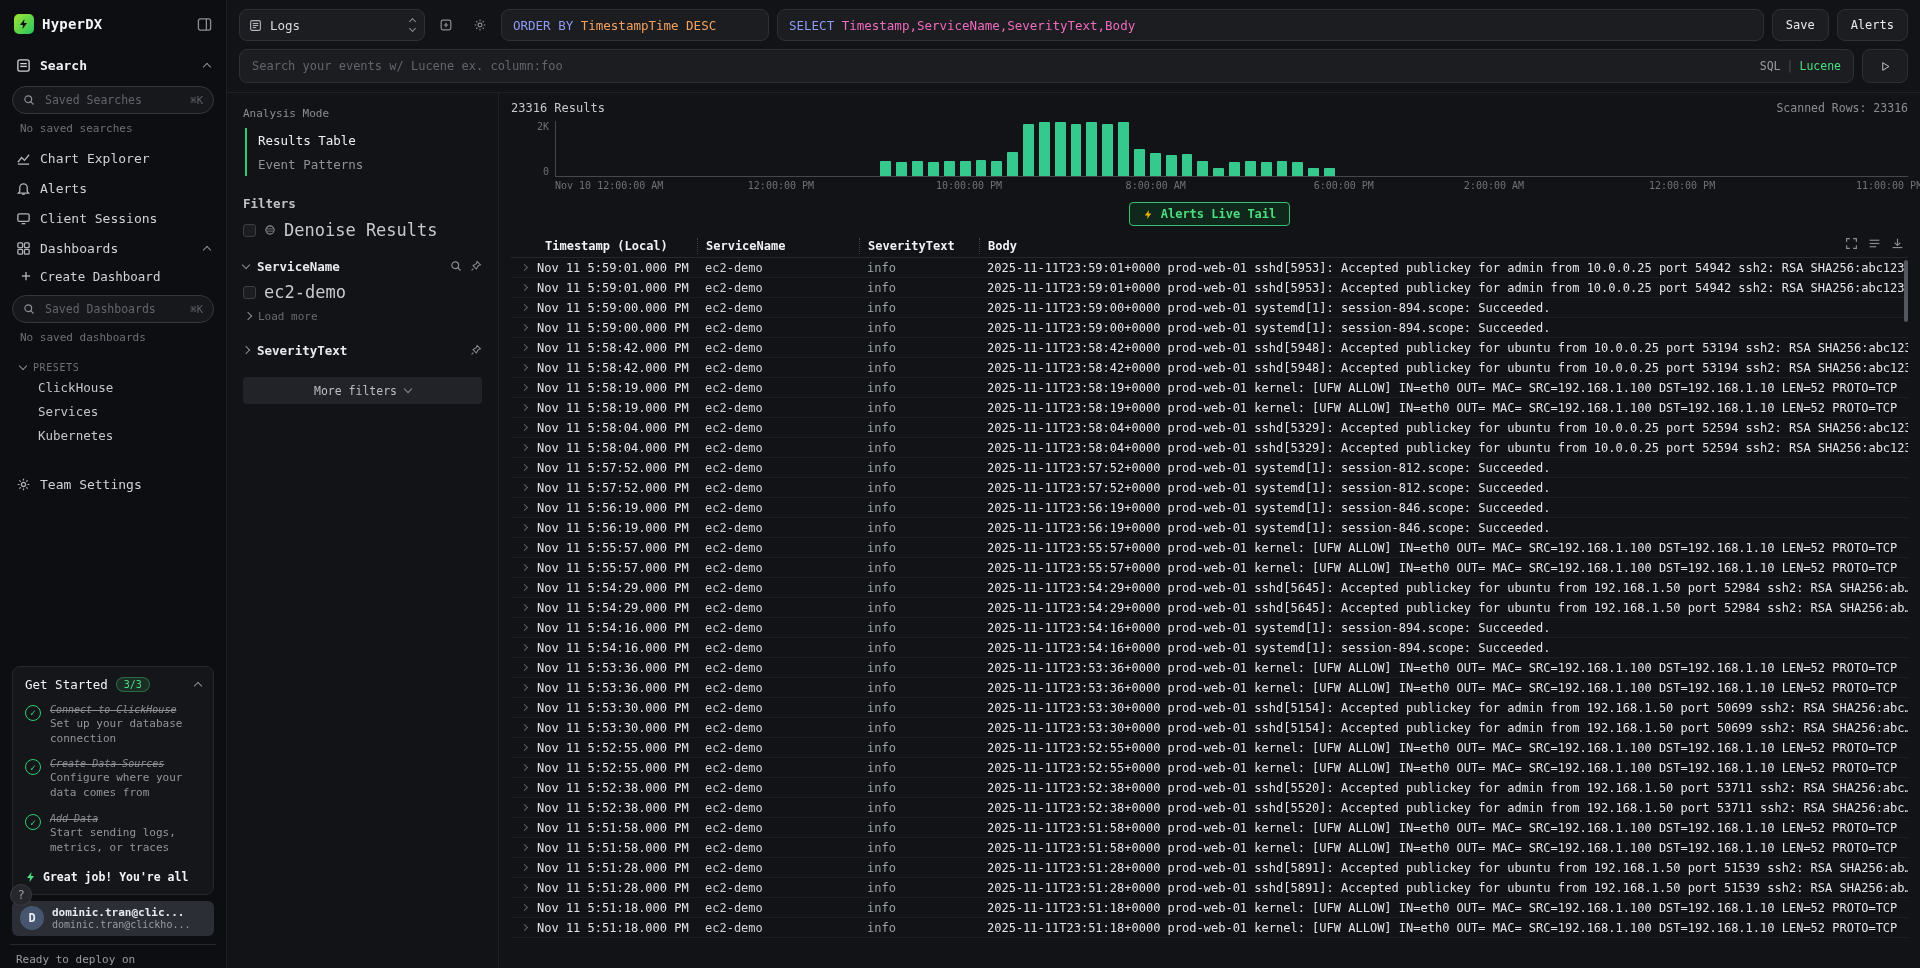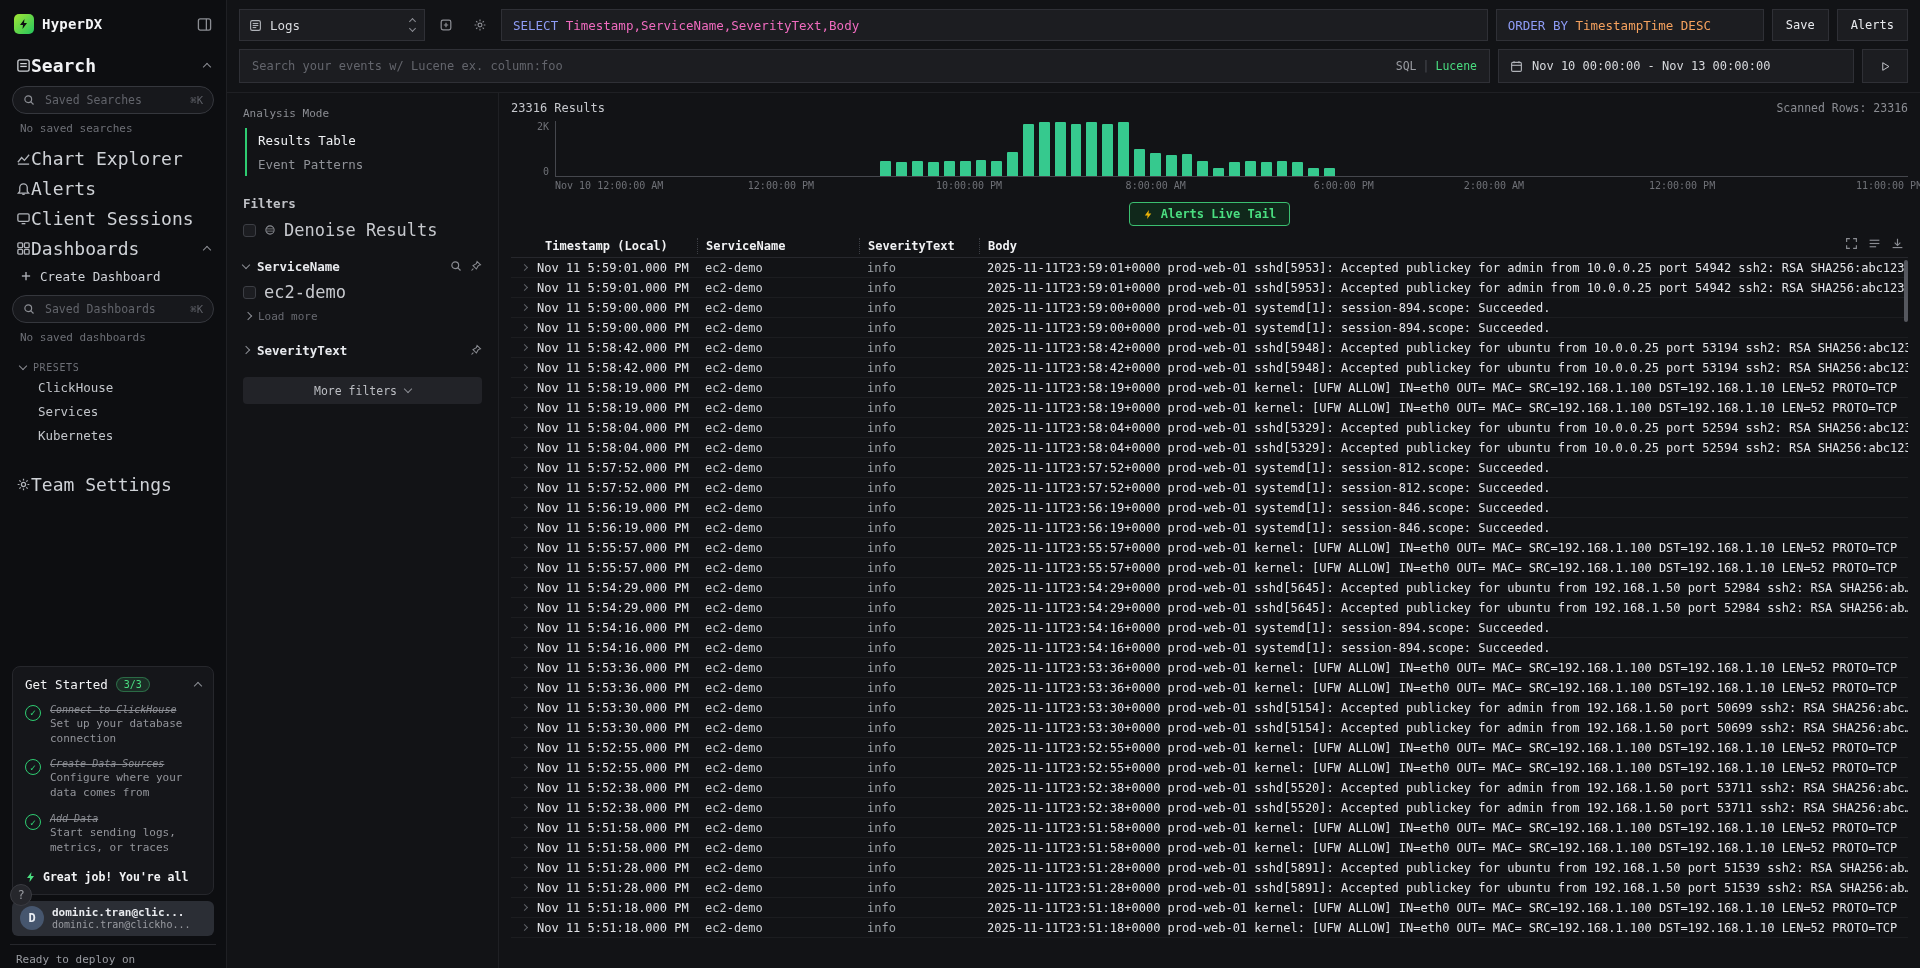--- a/index.html
+++ b/index.html
@@ -9,22 +9,22 @@
 
   
   .sidebar { width:227px; min-width:227px; background:#0d0e11; border-right:1px solid #1f2024;
     display:flex; flex-direction:column; padding:12px 10px 0 10px; position:relative; overflow:hidden; }
   .logo-row { display:flex; align-items:center; gap:8px; padding:2px 4px; }
   .logo-mark { width:20px; height:20px; border-radius:5px; background:linear-gradient(135deg,#a3e635,#22c55e);
     display:flex; align-items:center; justify-content:center; }
   .logo-mark svg { width:12px; height:12px; }
   .logo-text { font-weight:bold; font-size:14px; color:#f4f5f7; letter-spacing:.2px; flex:1; }
   .collapse-btn { color:#8b8d93; display:flex; }
-  .nav-row { display:flex; align-items:center; height:30px; padding:0 6px; border-radius:5px;
-    color:#cfd2d7; font-size:18px; cursor:default; }
+  .nav-row { display:flex; align-items:center; gap:9px; height:30px; padding:0 6px; border-radius:5px;
+    color:#cfd2d7; font-size:13px; cursor:default; }
   .nav-row .lbl { flex:1; }
   .nav-row.section { font-weight:bold; color:#f1f2f4; margin-top:14px; }
   .icon { display:inline-flex; color:#b0b3b9; }
   .icon svg { display:block; }
   .chev { width:6px; height:6px; border-right:1.6px solid #8b8d93; border-bottom:1.6px solid #8b8d93;
     display:inline-block; }
   .chev.up { transform:rotate(225deg); margin-top:3px; }
   .chev.down { transform:rotate(45deg); margin-bottom:3px; }
   .chev.right { transform:rotate(-45deg); }
   .pill-input { display:flex; align-items:center; gap:10px; background:#17181c; border:1px solid #35373d;
@@ -62,21 +62,21 @@
     font-weight:bold; font-size:12px; display:flex; align-items:center; justify-content:center; }
   .user-name { font-size:11px; font-weight:bold; color:#e8eaee; line-height:1.2; }
   .user-email { font-size:10px; color:#9a9ca2; line-height:1.2; }
   .sidebar-foot { border-top:1px solid #26272c; margin-top:8px; padding:8px 6px 2px 6px; color:#9a9ca2; font-size:11px; }
 
   
   .main-col { flex:1; display:flex; flex-direction:column; min-width:0; background:#121316; }
   .topbar { padding:9px 12px 0 12px; }
   .tb-row { display:flex; gap:8px; align-items:stretch; }
   .tb-row + .tb-row { margin-top:8px; margin-bottom:9px; }
-  .box { background:#1c1d21; border:1px solid #2f3036; border-radius:0; display:flex; align-items:center; }
+  .box { background:#1c1d21; border:1px solid #2f3036; border-radius:8px; display:flex; align-items:center; }
   .source-select { width:186px; padding:0 9px; gap:8px; height:32px; color:#d8dade; font-size:12.5px; }
   .source-select .updown { margin-left:auto; display:flex; flex-direction:column; gap:2px; }
   .tb-iconbtn { display:flex; align-items:center; justify-content:center; width:26px; color:#8b8d93; }
   .sql-editor { flex:1; height:32px; padding:0 11px; font-size:12.5px; white-space:pre; overflow:hidden; }
   .kw { color:#8e9cf5; }
   .cols { color:#f06bbf; }
   .orderval { color:#f5a15e; }
   .orderby-box { width:268px; height:32px; padding:0 11px; font-size:12.5px; white-space:pre; overflow:hidden; }
   .tb-btn { height:32px; padding:0 13px; color:#e8eaee; font-size:12px; justify-content:center; }
   .search-box { flex:1; height:34px; padding:0 12px; gap:8px; }
@@ -357,49 +357,38 @@
               <rect x="2.5" y="2.5" width="11" height="11" rx="2"></rect>
               <path d="M8 5.5v5M5.5 8h5"></path>
             </svg>
         </span>
         <span class="tb-iconbtn">
           <svg width="14" height="14" viewBox="0 0 16 16" fill="none" stroke="#8b8d93" stroke-width="1.3">
               <circle cx="8" cy="8" r="2.2"></circle>
               <path d="M8 1.8v2M8 12.2v2M1.8 8h2M12.2 8h2M3.6 3.6l1.4 1.4M11 11l1.4 1.4M12.4 3.6 11 5M5 11l-1.4 1.4"></path>
             </svg>
         </span>
+        <div class="box orderby-box"><span class="kw">ORDER BY </span><span class="orderval">TimestampTime DESC</span></div>
         <div class="box sql-editor"><span class="kw">SELECT </span><span class="cols">Timestamp,ServiceName,SeverityText,Body</span></div>
-        <div class="box orderby-box"><span class="kw">ORDER BY </span><span class="orderval">TimestampTime DESC</span></div>
         <div class="box tb-btn">
             <span>Save</span>
           </div>
         <div class="box tb-btn">
             <span>Alerts</span>
           </div>
       </div>
 
       <div class="tb-row">
         <div class="box search-box">
           <input placeholder="Search your events w/ Lucene ex. column:foo" style="">
           <span class="lang-toggle">
             <span class="lang-sql">SQL</span>
             <span class="lang-sep">|</span>
             <span class="lang-lucene">Lucene</span>
           </span>
-        </div>
-        <div class="box daterange-box">
-          <span class="icon">
-            <svg width="13" height="13" viewBox="0 0 16 16" fill="none" stroke="#b0b3b9" stroke-width="1.4">
-                <rect x="2" y="3" width="12" height="11" rx="1.5"></rect>
-                <line x1="2" y1="6.5" x2="14" y2="6.5"></line>
-                <line x1="5" y1="1.5" x2="5" y2="4"></line>
-                <line x1="11" y1="1.5" x2="11" y2="4"></line>
-              </svg>
-          </span>
-          <span>Nov 10 00:00:00 - Nov 13 00:00:00</span>
         </div>
         <div class="box run-btn">
           <svg width="11" height="11" viewBox="0 0 16 16">
               <path d="M4 2.5 13 8 4 13.5z" fill="none" stroke="#c7c9ce" stroke-width="1.4" stroke-linejoin="round"></path>
             </svg>
         </div>
       </div>
     </div>
 
     <div class="content-row">

